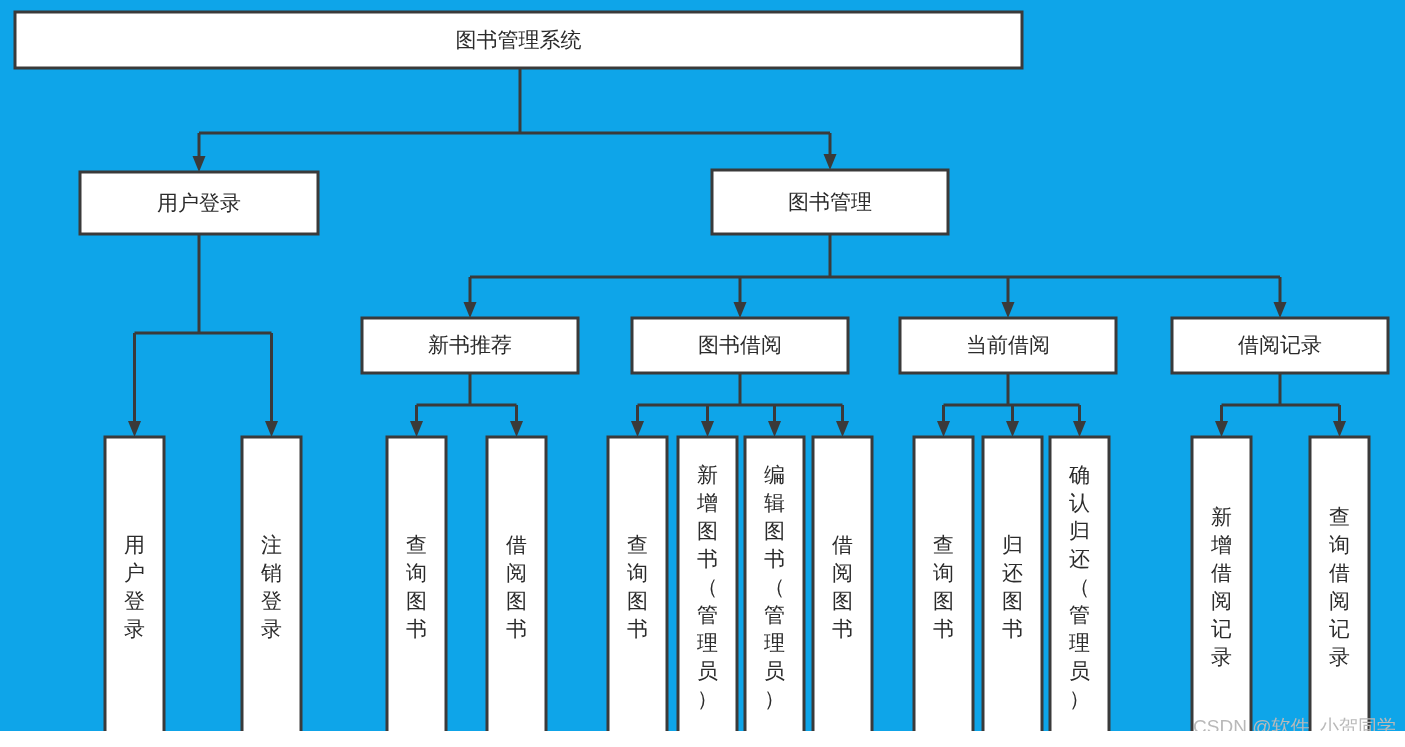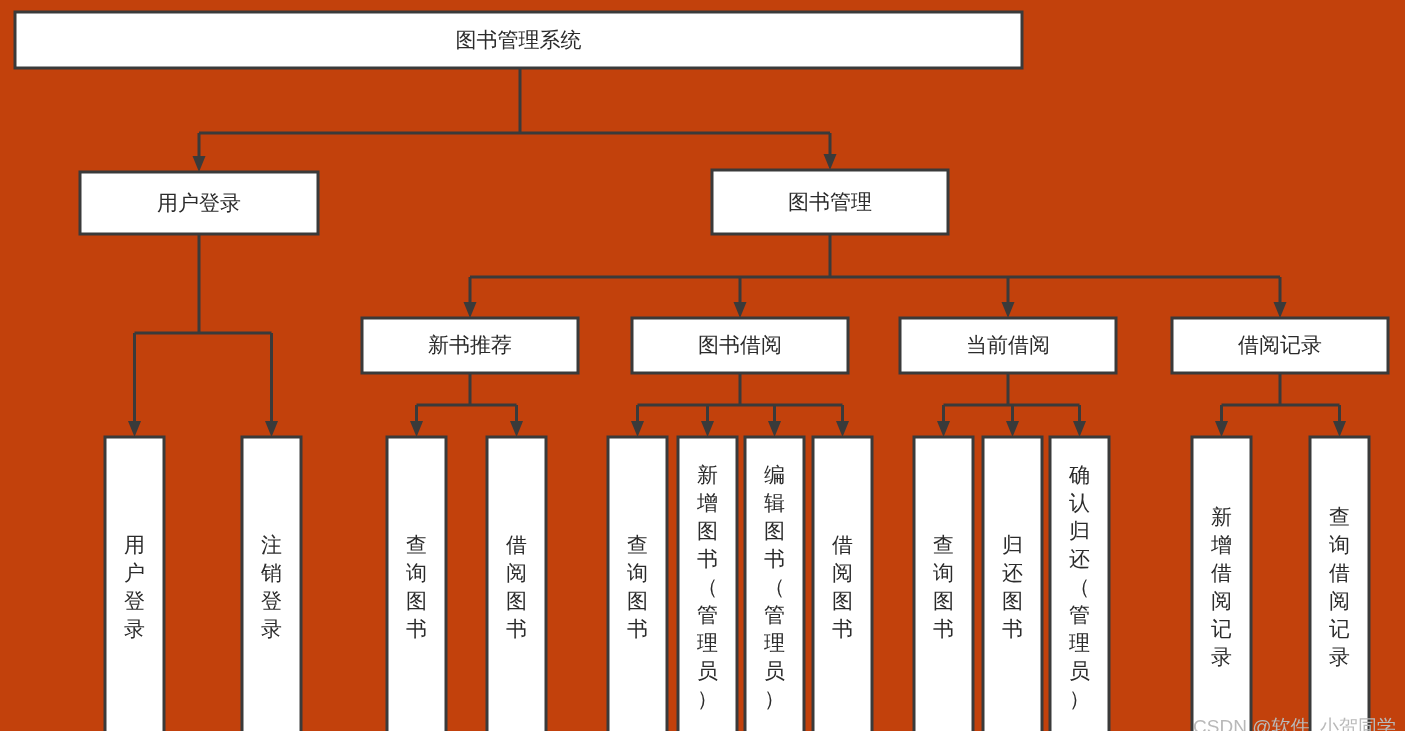--- a/index.html
+++ b/index.html
@@ -8,21 +8,21 @@
     padding: 0;
     background: #ffffff;
   }
   body {
     font-family: "Liberation Sans", "DejaVu Sans", sans-serif;
   }
   #diagram-root {
     position: relative;
     width: 1405px;
     height: 731px;
-    background: #c2410c;
+    background: #0ea5e9;
     overflow: hidden;
   }
   svg#tree-svg {
     position: absolute;
     left: 0;
     top: 0;
     width: 1405px;
     height: 747px;
     display: block;
   }

